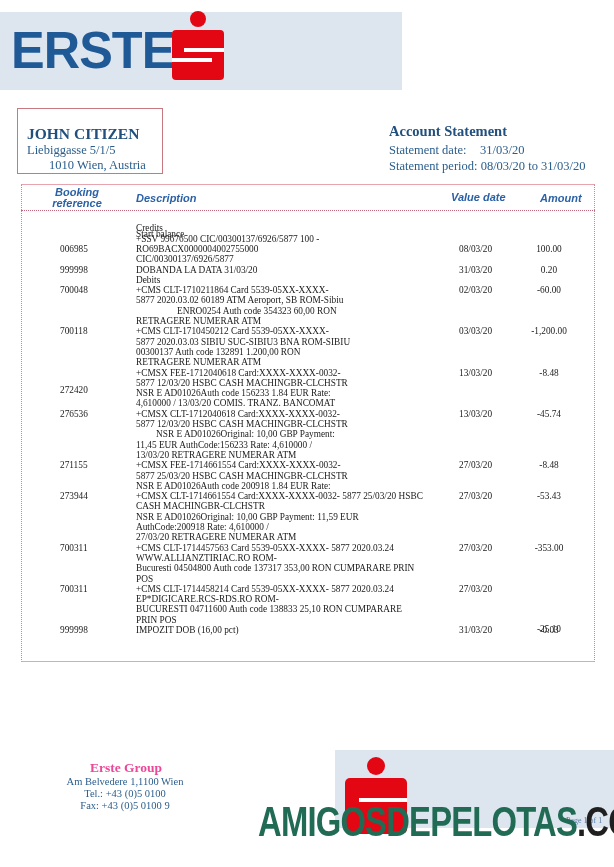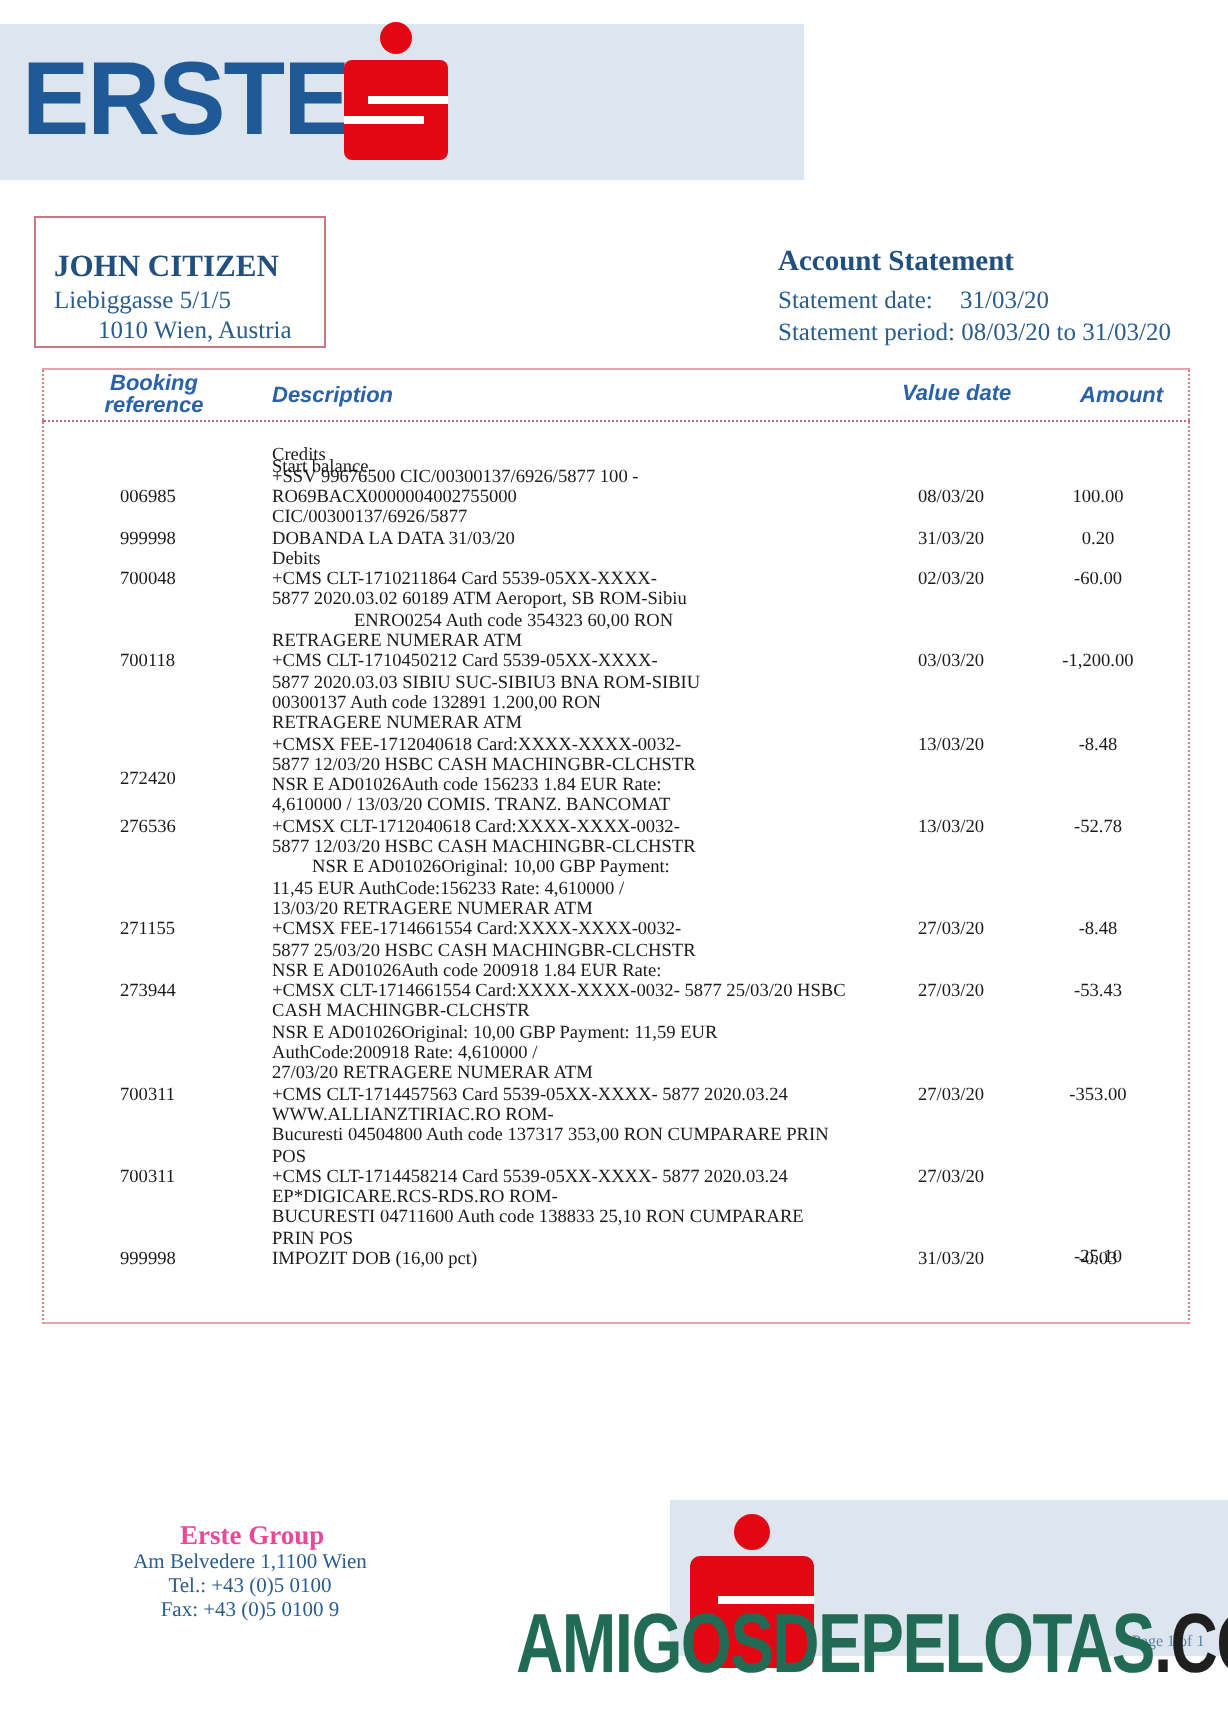--- a/index.html
+++ b/index.html
@@ -106,21 +106,21 @@
     <div class="cell desc" style="top: 398.4px;">4,610000 / 13/03/20 COMIS. TRANZ. BANCOMAT</div>
     <div class="cell vdate" style="top: 367.5px;">13/03/20</div>
     <div class="cell amt" style="top: 367.5px;">-8.48</div>
     <div class="cell ref" style="top: 408.7px;">276536</div>
     <div class="cell desc" style="top: 408.7px;">+CMSX CLT-1712040618 Card:XXXX-XXXX-0032-</div>
     <div class="cell desc" style="top: 419px;">5877 12/03/20 HSBC CASH MACHINGBR-CLCHSTR</div>
     <div class="cell desc" style="top: 429.3px; margin-left: 20px;">NSR E AD01026Original: 10,00 GBP   Payment:</div>
     <div class="cell desc" style="top: 439.6px;">11,45 EUR AuthCode:156233 Rate: 4,610000 /</div>
     <div class="cell desc" style="top: 449.9px; font-family: Liberation Serif, serif;">13/03/20 RETRAGERE NUMERAR ATM</div>
     <div class="cell vdate" style="top: 408.7px;">13/03/20</div>
-    <div class="cell amt" style="top: 408.7px;">-52.78</div>
+    <div class="cell amt" style="top: 408.7px;">-45.74</div>
     <div class="cell ref" style="top: 460.2px;">271155</div>
     <div class="cell desc" style="top: 460.2px;">+CMSX FEE-1714661554 Card:XXXX-XXXX-0032-</div>
     <div class="cell desc" style="top: 470.5px;">5877 25/03/20 HSBC CASH MACHINGBR-CLCHSTR</div>
     <div class="cell desc" style="top: 480.8px;">NSR E AD01026Auth code 200918 1.84 EUR Rate:</div>
     <div class="cell vdate" style="top: 460.2px;">27/03/20</div>
     <div class="cell amt" style="top: 460.2px;">-8.48</div>
     <div class="cell ref" style="top: 491.1px;">273944</div>
     <div class="cell desc" style="top: 491.1px;">+CMSX CLT-1714661554 Card:XXXX-XXXX-0032- 5877 25/03/20 HSBC</div>
     <div class="cell desc" style="top: 501.4px;">CASH MACHINGBR-CLCHSTR</div>
     <div class="cell desc" style="top: 511.7px;">NSR E AD01026Original: 10,00 GBP   Payment: 11,59 EUR</div>

